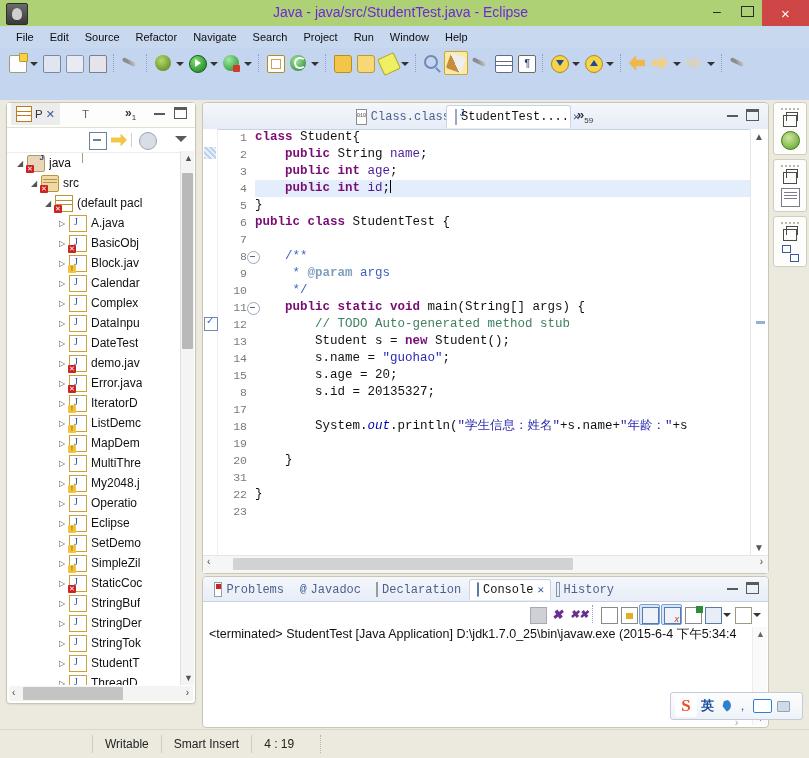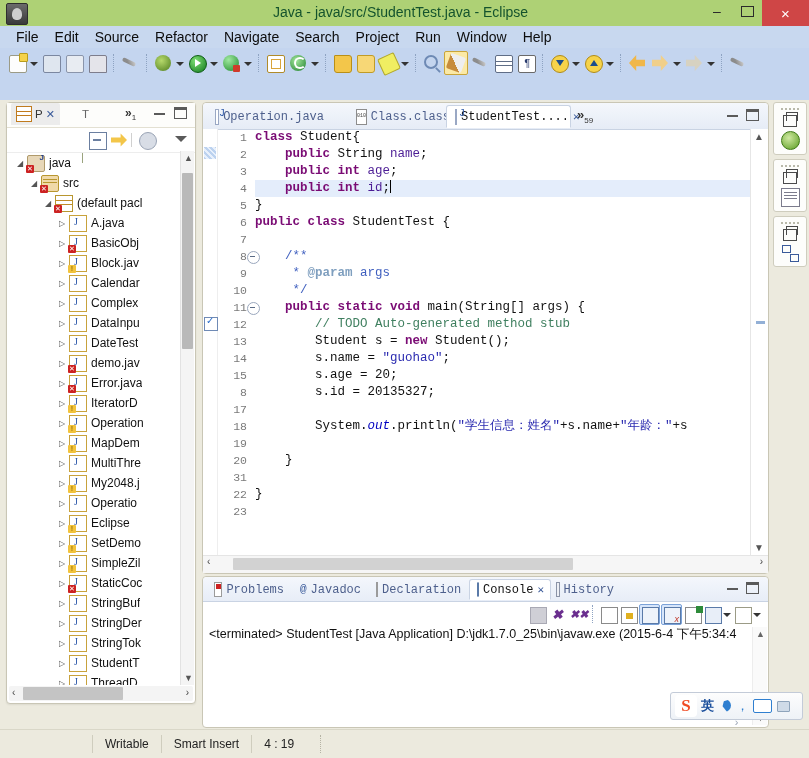--- a/index.html
+++ b/index.html
@@ -12,31 +12,31 @@
   }
   .win{position:absolute;inset:0;}
 
   
   .titlebar{height:26px;background:#aed175;position:relative;}
   .app-icon{position:absolute;left:6px;top:3px;width:20px;height:20px;
     background:linear-gradient(#6b6b6b,#3a3a3a);border:1px solid #2e2e2e;border-radius:2px;}
   .app-icon:after{content:"";position:absolute;left:5px;top:4px;width:10px;height:12px;
     background:#cfcfcf;border-radius:50% 50% 40% 40%;}
   .title-text{position:absolute;left:0;right:8px;top:4px;text-align:center;
-    font-size:14px;color:#14532d;font-family:"Liberation Sans",sans-serif;}
+    font-size:14px;color:#6d28d9;font-family:"Liberation Sans",sans-serif;}
   .wbtns{position:absolute;right:0;top:0;height:26px;display:flex;align-items:flex-start;}
   .wbtn{width:30px;height:22px;display:flex;align-items:center;justify-content:center;
     color:#2b2b2b;font-size:13px;cursor:default;}
   .wbtn.min{font-size:14px;}
   .wbtn.max span{display:block;width:11px;height:9px;border:1.5px solid #2b2b2b;}
   .wbtn.close{width:47px;height:26px;background:#cf4646;color:#fff;font-size:15px;}
 
   
   .menubar{height:22px;background:#c8d8ef;display:flex;align-items:center;padding-left:8px;}
-  .menu-item{padding:2px 8px;font-size:14px;color:#0d0d0d;}
+  .menu-item{padding:2px 8px;font-size:11px;color:#0d0d0d;}
 
   
   .toolbar{height:52px;background:#c4d5ef;position:relative;border-bottom:1px solid #b2c4e0;}
   .tb-row{position:absolute;left:6px;top:2px;display:flex;align-items:center;height:26px;}
   .tbi{width:22px;height:22px;margin-right:1px;position:relative;display:inline-block;}
   .tbsep{width:1px;height:18px;margin:0 4px;border-left:1px dotted #8ea3c2;}
   .caret{width:9px;height:22px;position:relative;margin-right:2px;}
   .caret:after{content:"";position:absolute;left:1px;top:10px;border-left:4px solid transparent;
     border-right:4px solid transparent;border-top:4px solid #333;}
   .ico{position:absolute;left:3px;top:3px;width:16px;height:16px;border-radius:2px;}
@@ -525,21 +525,21 @@
             <span class="ticon ti-java">
               <span class="badge bd-warn">!</span>
             </span>
             <span class="tlabel">IteratorD</span>
           </div>
           <div class="trow" style="padding-left: 48px;">
             <span class="tarrow">▷</span>
             <span class="ticon ti-java">
               <span class="badge bd-warn">!</span>
             </span>
-            <span class="tlabel">Operation</span>
+            <span class="tlabel">ListDemc</span>
           </div>
           <div class="trow" style="padding-left: 48px;">
             <span class="tarrow">▷</span>
             <span class="ticon ti-java">
               <span class="badge bd-warn">!</span>
             </span>
             <span class="tlabel">MapDem</span>
           </div>
           <div class="trow" style="padding-left: 48px;">
             <span class="tarrow">▷</span>
@@ -621,24 +621,20 @@
 
       <div class="tree-hsb">
         <div class="al">‹</div>
         <div class="thumb"></div>
         <div class="arr">›</div>
       </div>
     </div>
 
     <div class="editor">
       <div class="ed-tabs" id="ed-tabs">
-          <div class="ed-tab" style="left: 4px; width: 125px; box-sizing: border-box;">
-            <span class="edti java"></span>
-            <span>Operation.java</span>
-          </div>
           <div class="ed-tab" style="left: 145px; width: 110px; box-sizing: border-box;">
             <span class="edti cls"></span>
             <span>Class.class</span>
           </div>
           <div class="ed-tab active" style="left: 243px; width: 125px; box-sizing: border-box;">
             <span class="edti java"></span>
             <span>StudentTest....</span>
             <span class="xclose">✕</span>
           </div>
           <div class="ed-more" style="left: 374px; top: 4px;"><span>»</span><sub>59</sub></div>

